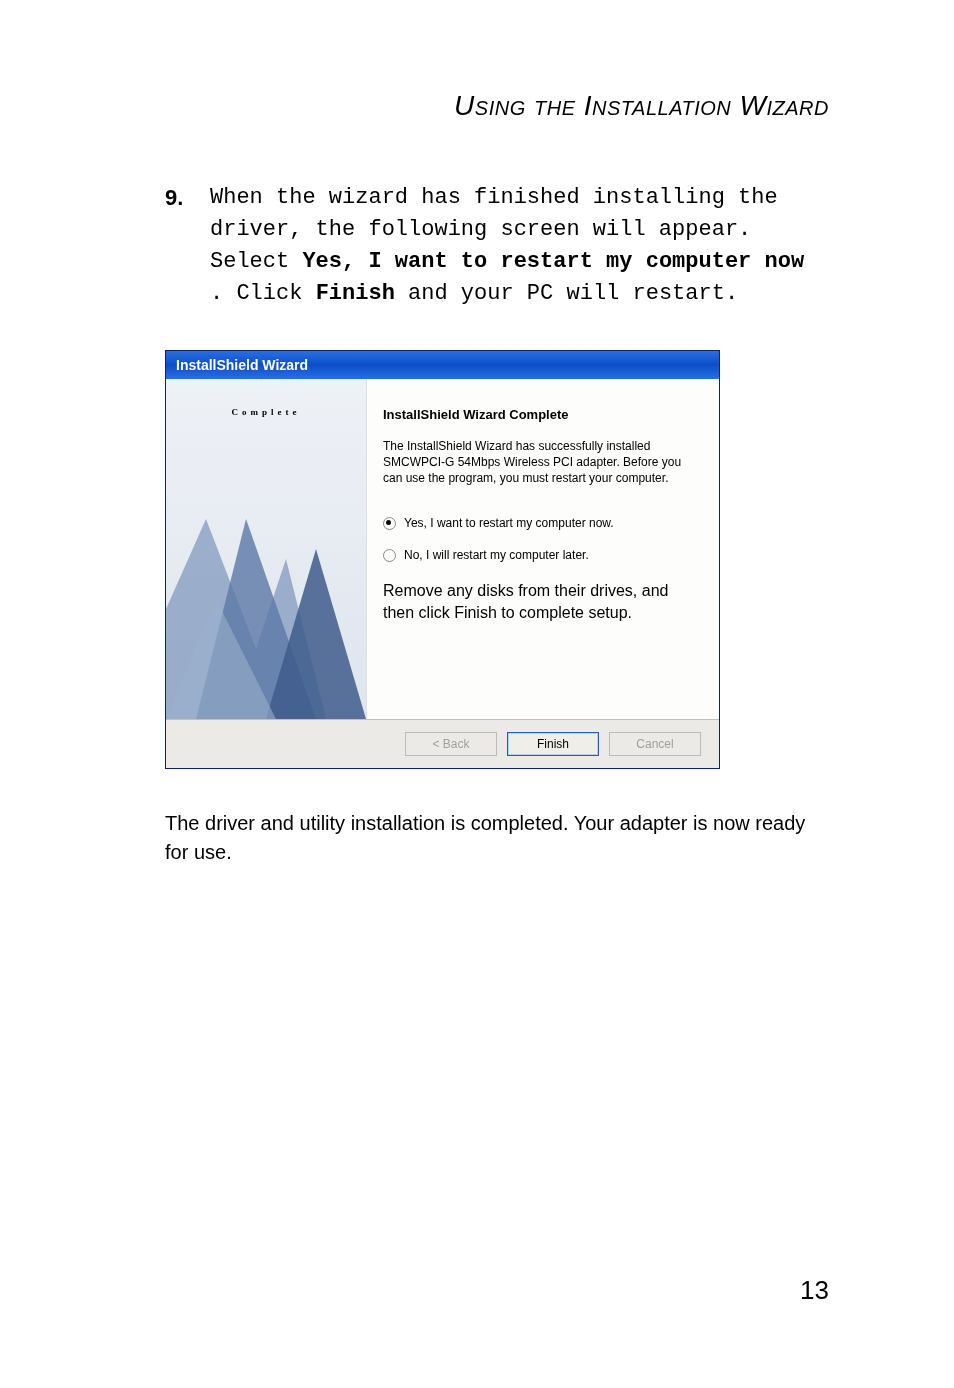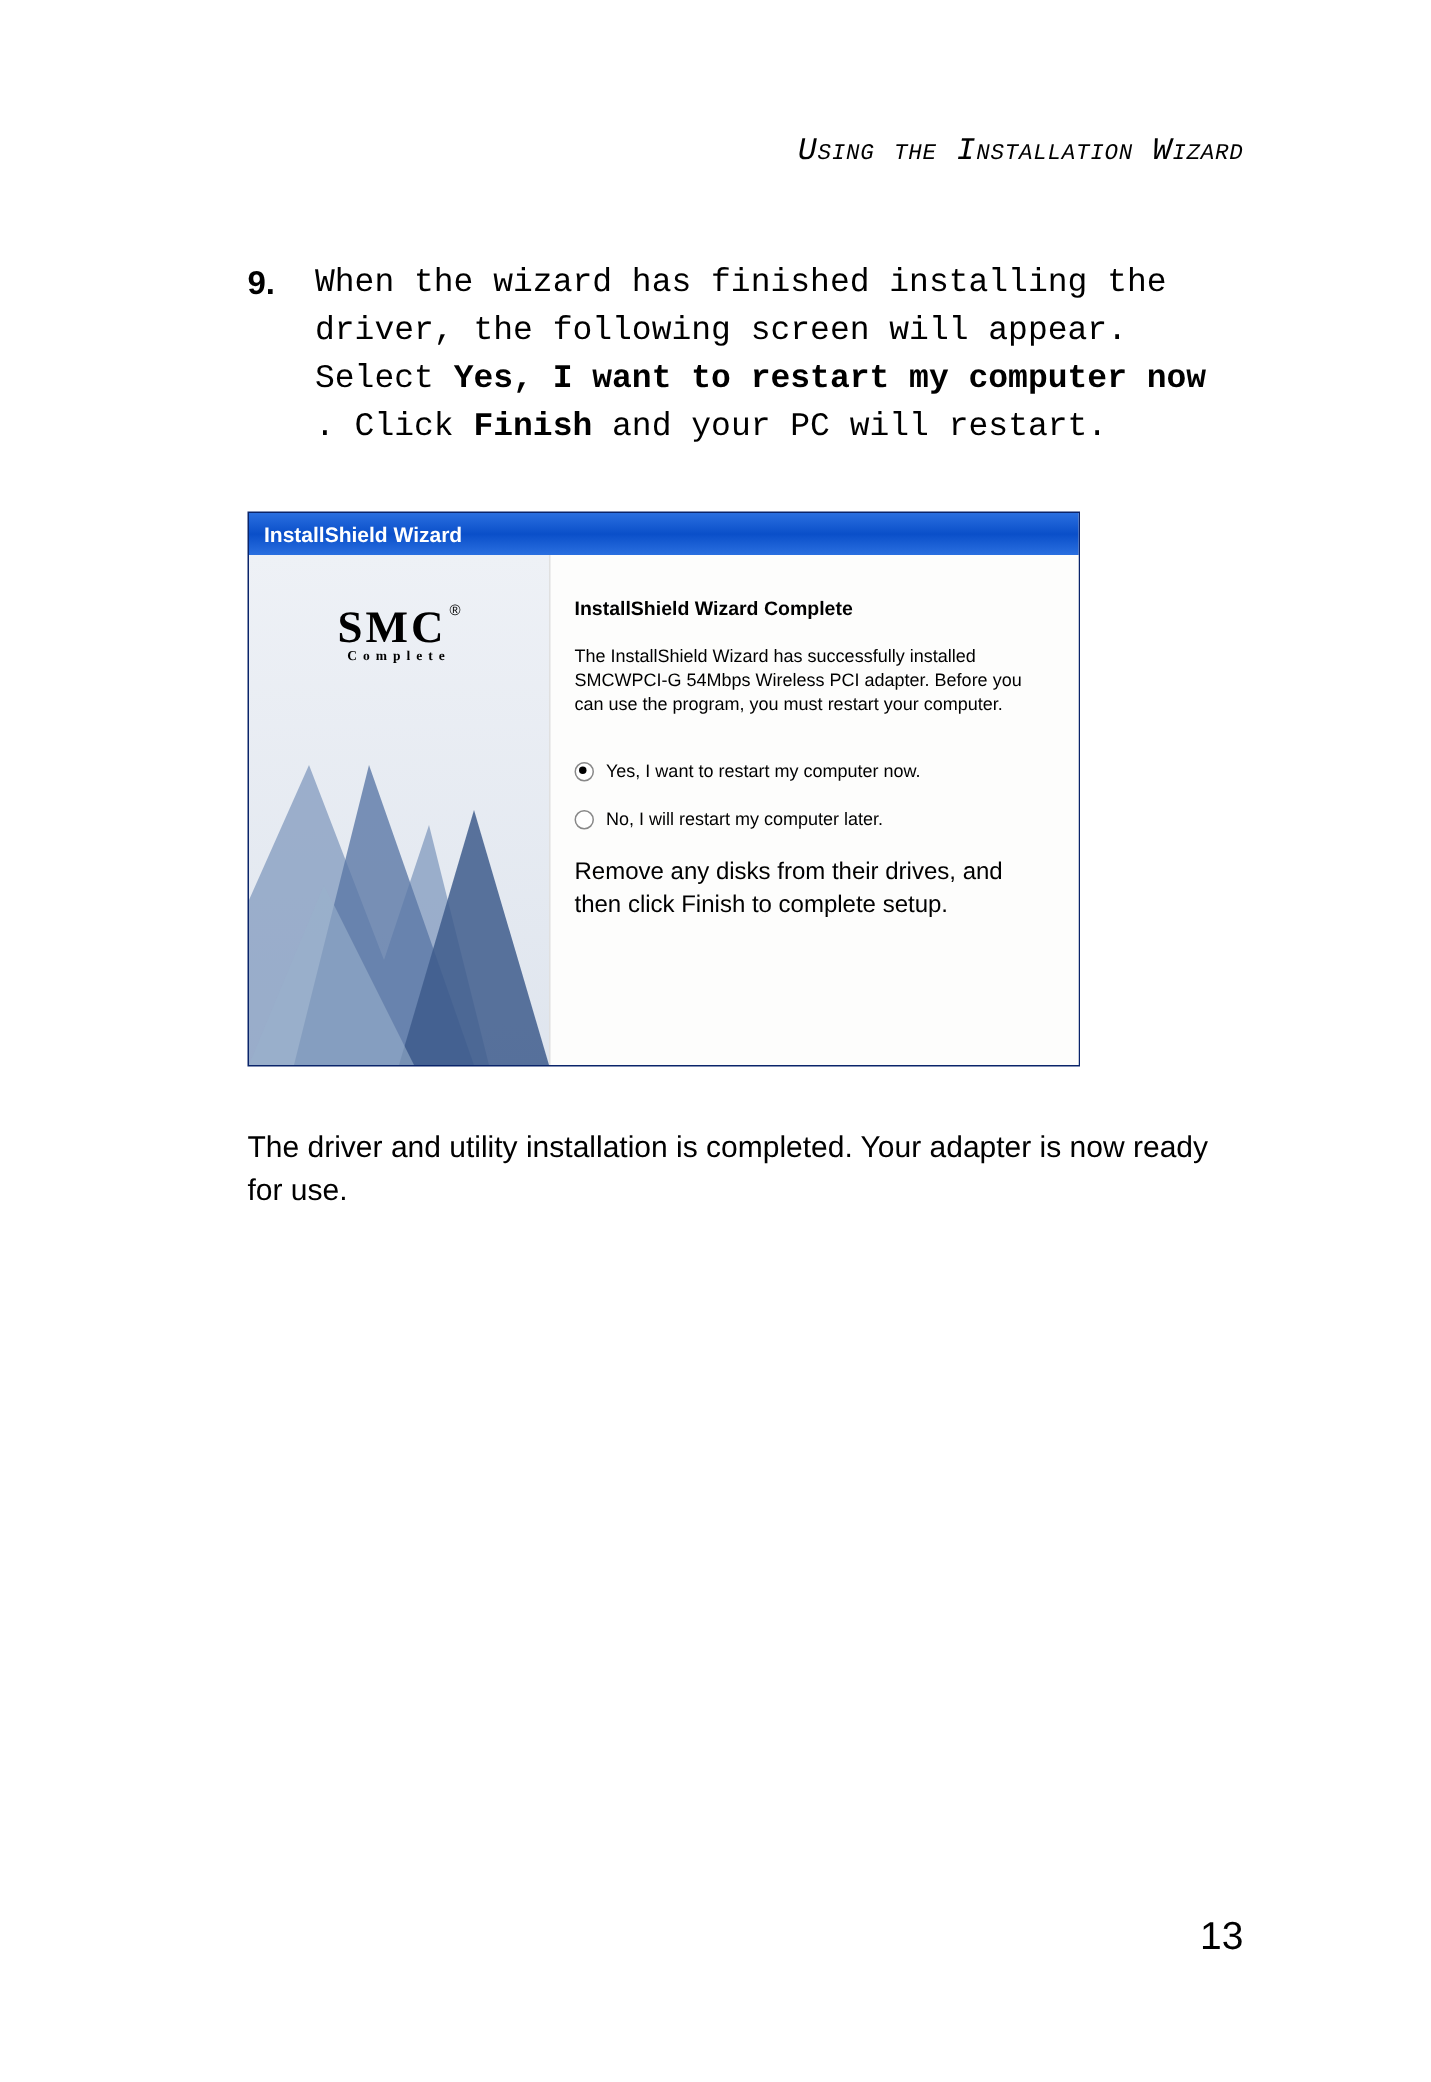--- a/index.html
+++ b/index.html
@@ -15,24 +15,24 @@
   .page {
     padding: 90px 125px 60px 165px;
     box-sizing: border-box;
     height: 100%;
     position: relative;
   }
   .page-header {
     text-align: right;
     font-style: italic;
     font-variant: small-caps;
-    font-size: 21px;
+    font-size: 28px;
     letter-spacing: 0.5px;
     margin-bottom: 60px;
-    font-family: Liberation Mono, monospace;
+    font-family: Liberation Sans, sans-serif;
   }
   .step-row {
     display: flex;
     margin-bottom: 40px;
     font-size: 22px;
     line-height: 1.45;
   }
   .step-num {
     width: 45px;
     flex: 0 0 45px;
@@ -217,23 +217,20 @@
     </div>
   </div>
 
   <div class="dialog-wrap">
     <div class="dialog">
       <div class="titlebar">InstallShield Wizard</div>
 
       <div class="dialog-body">
         <div class="side-graphic">
           <div class="logo">
-            <div>
-              <span class="logo-big">SMC</span><span class="logo-dot">®</span>
-            </div>
             <div class="logo-sub">Complete</div>
           </div>
           <svg class="mountains" viewBox="0 0 200 260" preserveAspectRatio="none">
             <polygon points="0,260 0,150 40,60 90,190 120,100 160,260" fill="#7b94ba" opacity="0.7"></polygon>
             <polygon points="30,260 80,60 150,260" fill="#5b78a6" opacity="0.8"></polygon>
             <polygon points="100,260 150,90 200,260" fill="#3e5c8c" opacity="0.85"></polygon>
             <polygon points="0,260 50,140 110,260" fill="#9ab0cc" opacity="0.6"></polygon>
           </svg>
         </div>
 
@@ -247,20 +244,25 @@
           </div>
           <div class="radio-row">
             <span class="radio-dot"></span>
             <span>No, I will restart my computer later.</span>
           </div>
 
           <div class="panel-note">Remove any disks from their drives, and then click Finish to complete setup.</div>
         </div>
       </div>
 
+      <div class="button-bar">
+        <div class="btn disabled">&lt; Back</div>
+        <div class="btn primary">Finish</div>
+        <div class="btn disabled">Cancel</div>
+      </div>
     </div>
   </div>
 
   <div class="outro">The driver and utility installation is completed. Your adapter is now ready for use.</div>
 
   <div class="page-number">13</div>
 
 </div>
 
 </body></html>

